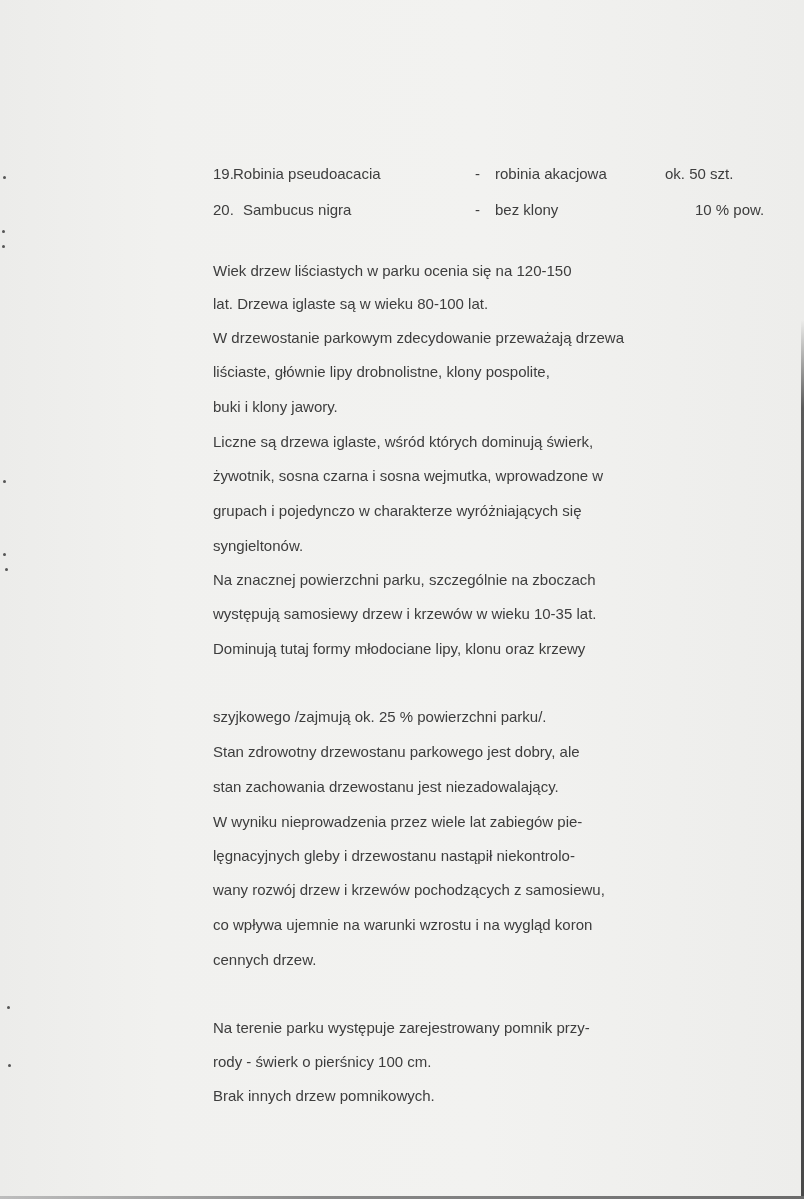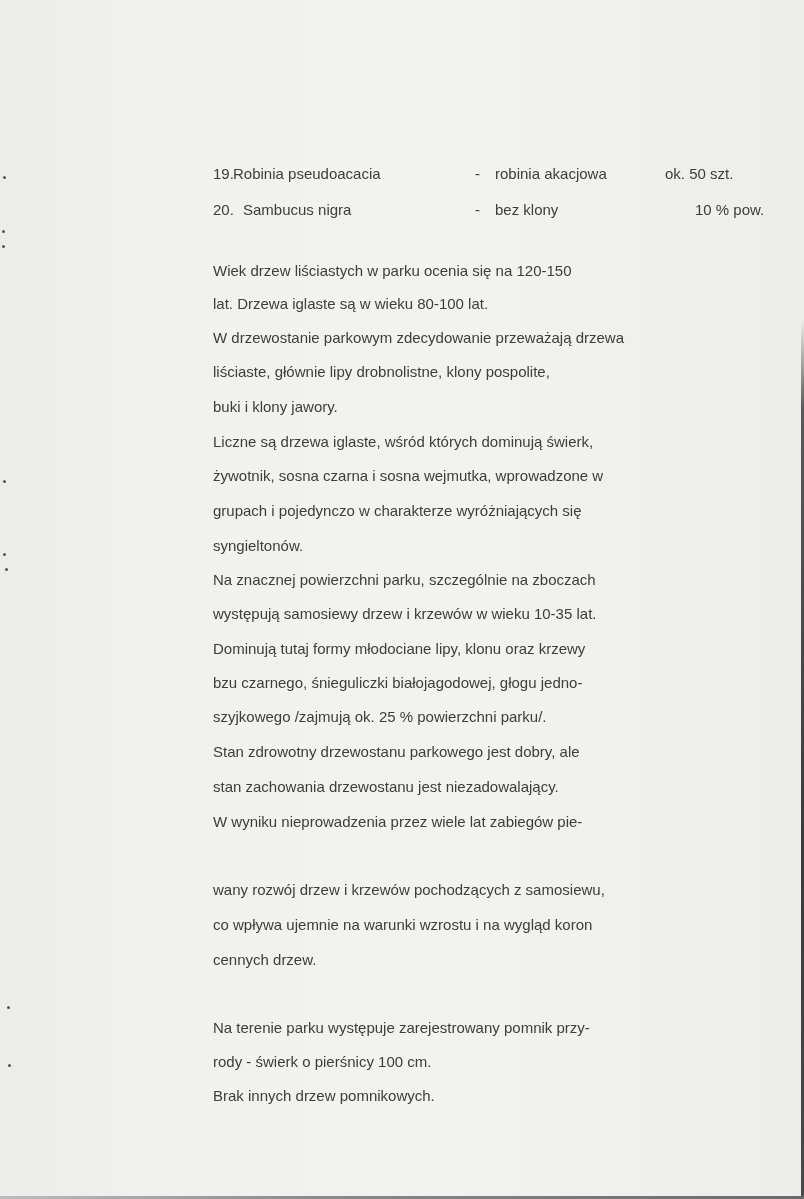--- a/index.html
+++ b/index.html
@@ -97,25 +97,25 @@
     <div class="line" style="top:166px;">W drzewostanie parkowym zdecydowanie przeważają drzewa</div>
     <div class="line" style="top:200px;">liściaste, głównie lipy drobnolistne, klony pospolite,</div>
     <div class="line" style="top:235px;">buki i klony jawory.</div>
     <div class="line" style="top:270px;">Liczne są drzewa iglaste, wśród których dominują świerk,</div>
     <div class="line" style="top:304px;">żywotnik, sosna czarna i sosna wejmutka, wprowadzone w</div>
     <div class="line" style="top:339px;">grupach i pojedynczo w charakterze wyróżniających się</div>
     <div class="line" style="top:374px;">syngieltonów.</div>
     <div class="line" style="top:408px;">Na znacznej powierzchni parku, szczególnie na zboczach</div>
     <div class="line" style="top:442px;">występują samosiewy drzew i krzewów w wieku 10-35 lat.</div>
     <div class="line" style="top:477px;">Dominują tutaj formy młodociane lipy, klonu oraz krzewy</div>
-    <div class="line" style="top:511px;">bzu czarnego, śnieguliczki białojagodowej, głogu jedno-</div>
     <div class="line" style="top:545px;">szyjkowego /zajmują ok. 25 % powierzchni parku/.</div>
     <div class="line" style="top:580px;">Stan zdrowotny drzewostanu parkowego jest dobry, ale</div>
     <div class="line" style="top:615px;">stan zachowania drzewostanu jest niezadowalający.</div>
     <div class="line" style="top:650px;">W wyniku nieprowadzenia przez wiele lat zabiegów pie-</div>
+    <div class="line" style="top:684px;">lęgnacyjnych gleby i drzewostanu nastąpił niekontrolo-</div>
     <div class="line" style="top:718px;">wany rozwój drzew i krzewów pochodzących z samosiewu,</div>
     <div class="line" style="top:753px;">co wpływa ujemnie na warunki wzrostu i na wygląd koron</div>
     <div class="line" style="top:788px;">cennych drzew.</div>
     <div class="line" style="top:856px;">Na terenie parku występuje zarejestrowany pomnik przy-</div>
     <div class="line" style="top:890px;">rody - świerk o pierśnicy 100 cm.</div>
     <div class="line" style="top:924px;">Brak innych drzew pomnikowych.</div>
   </div>
 </div>
 
 </body></html>

